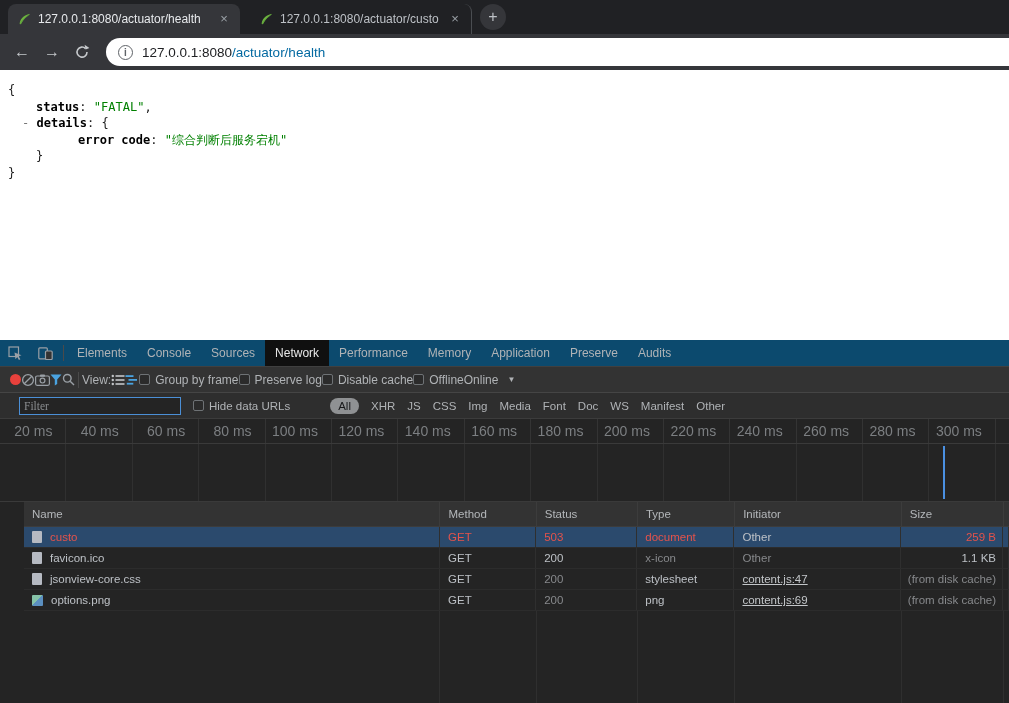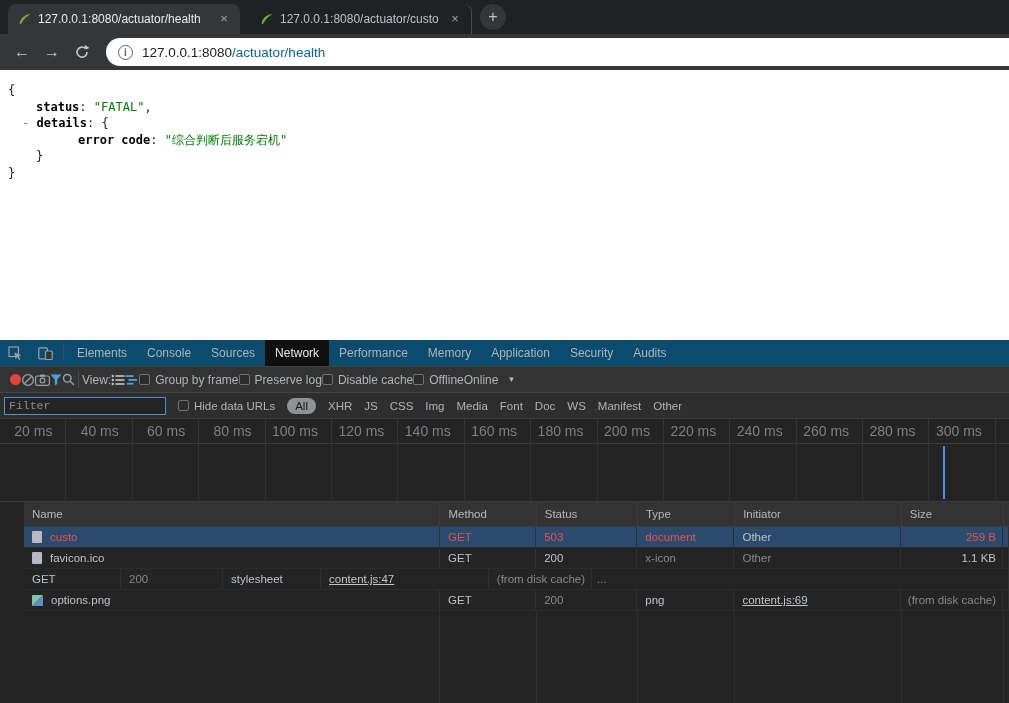--- a/index.html
+++ b/index.html
@@ -41,23 +41,23 @@
   .dt-tab.active { background: #101010; color: #e8e8e8; }
 
   .dt-toolbar { height: 26px; background: #333; border-bottom: 1px solid #454545; display: flex; align-items: center; padding: 0 10px; font-size: 12px; color: #b0b3b6; }
   .record-dot { width: 11px; height: 11px; border-radius: 50%; background: #e8413c; flex: 0 0 auto; }
   .cb { width: 11px; height: 11px; border: 1px solid #6e7275; border-radius: 2px; background: #2b2b2b; display: inline-block; flex: 0 0 auto; }
   .dt-check { display: flex; align-items: center; gap: 5px; }
   .caret { font-size: 8px; margin-left: 4px; color: #b0b3b6; }
   .icon { display: flex; align-items: center; }
 
   .dt-filterbar { height: 26px; background: #2e2e2e; border-bottom: 1px solid #3c3c3c; display: flex; align-items: center; padding: 0 4px; gap: 12px; font-size: 11.5px; color: #b0b3b6; }
-  .filter-input { width: 162px; height: 18px; background: #242424; border: 1px solid #4b8fd6; color: #ccc; font-size: 11.5px; padding: 0 4px; font-family: Liberation Mono, monospace; outline: none; }
+  .filter-input { width: 162px; height: 18px; background: #242424; border: 1px solid #4b8fd6; color: #ccc; font-size: 11.5px; padding: 0 4px; font-family: Liberation Serif, serif; outline: none; margin-left: 15px; }
   .filter-input::placeholder { color: #8a8d90; }
-  .pill-all { background: #8f9193; color: #17181a; border-radius: 9px; padding: 2px 8px; }
+  .pill-all { background: #8f9193; color: #17181a; border-radius: 9px; padding: 2px 8px; margin-left: 28px; }
   .pill { color: #b0b3b6; }
 
   .dt-ruler { height: 25px; border-bottom: 1px solid #3a3a3a; display: flex; font-size: 14px; color: #7c7f82; }
   .ruler-cell { flex: 0 0 66.4px; border-right: 1px solid #343434; display: flex; align-items: center; justify-content: flex-end; padding-right: 13px; white-space: nowrap; }
   .dt-overview { height: 58px; border-bottom: 1px solid #3a3a3a; display: flex; position: relative; }
   .ov-cell { flex: 0 0 66.4px; border-right: 1px solid #303030; }
   .load-line { position: absolute; left: 943px; top: 2px; bottom: 2px; width: 2px; background: #4a90e2; }
 
   .dt-table { display: flex; flex-direction: column; height: 201px; padding-left: 24px; }
   .dt-thead { height: 25px; background: #333; border-bottom: 1px solid #3c3c3c; display: flex; align-items: center; font-size: 11.5px; color: #b4b7ba; flex: 0 0 auto; }
@@ -157,21 +157,21 @@
         </svg>
     </span>
     <span class="dt-sep"></span>
     <span class="dt-tab">Elements</span>
     <span class="dt-tab">Console</span>
     <span class="dt-tab">Sources</span>
     <span class="dt-tab active">Network</span>
     <span class="dt-tab">Performance</span>
     <span class="dt-tab">Memory</span>
     <span class="dt-tab">Application</span>
-    <span class="dt-tab">Security</span>
+    <span class="dt-tab">Preserve</span>
     <span class="dt-tab">Audits</span>
   </div>
 
   <div class="dt-toolbar">
     <span class="record-dot"></span>
     <span class="icon">
       <svg width="14" height="14" viewBox="0 0 14 14">
           <circle cx="7" cy="7" r="5.4" fill="none" stroke="#9aa0a6" stroke-width="1.3"></circle>
           <line x1="3.2" y1="10.8" x2="10.8" y2="3.2" stroke="#9aa0a6" stroke-width="1.3"></line>
         </svg>
@@ -322,20 +322,24 @@
         </span>
       <span class="col c-method">GET</span>
       <span class="col c-status">200</span>
       <span class="col c-type dim">x-icon</span>
       <span class="col c-init dim">Other</span>
       <span class="col c-size size-cell">1.1 KB</span>
       <span class="col c-more dim">...</span>
     </div>
 
     <div class="dt-row">
+      <span class="col c-name">
+          <span class="file-icon"></span>
+          <span>jsonview-core.css</span>
+        </span>
       <span class="col c-method">GET</span>
       <span class="col c-status dim">200</span>
       <span class="col c-type">stylesheet</span>
       <span class="col c-init">
           <span class="link">content.js:47</span>
         </span>
       <span class="col c-size size-cell dim">(from disk cache)</span>
       <span class="col c-more dim">...</span>
     </div>
 

